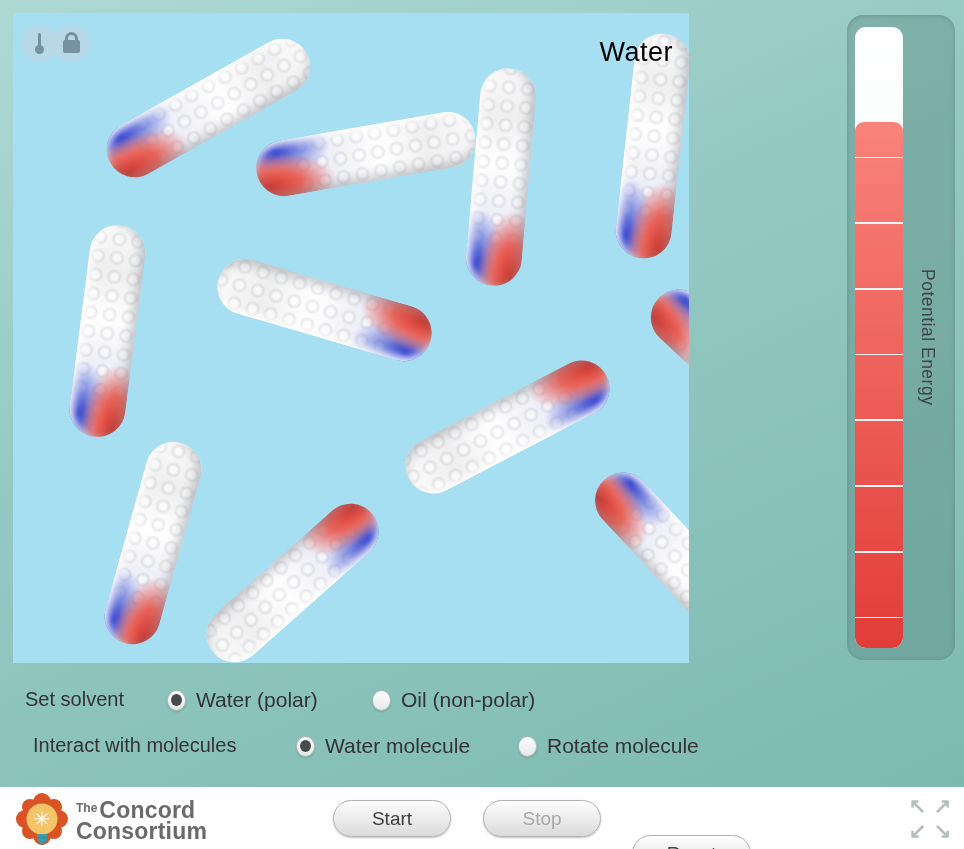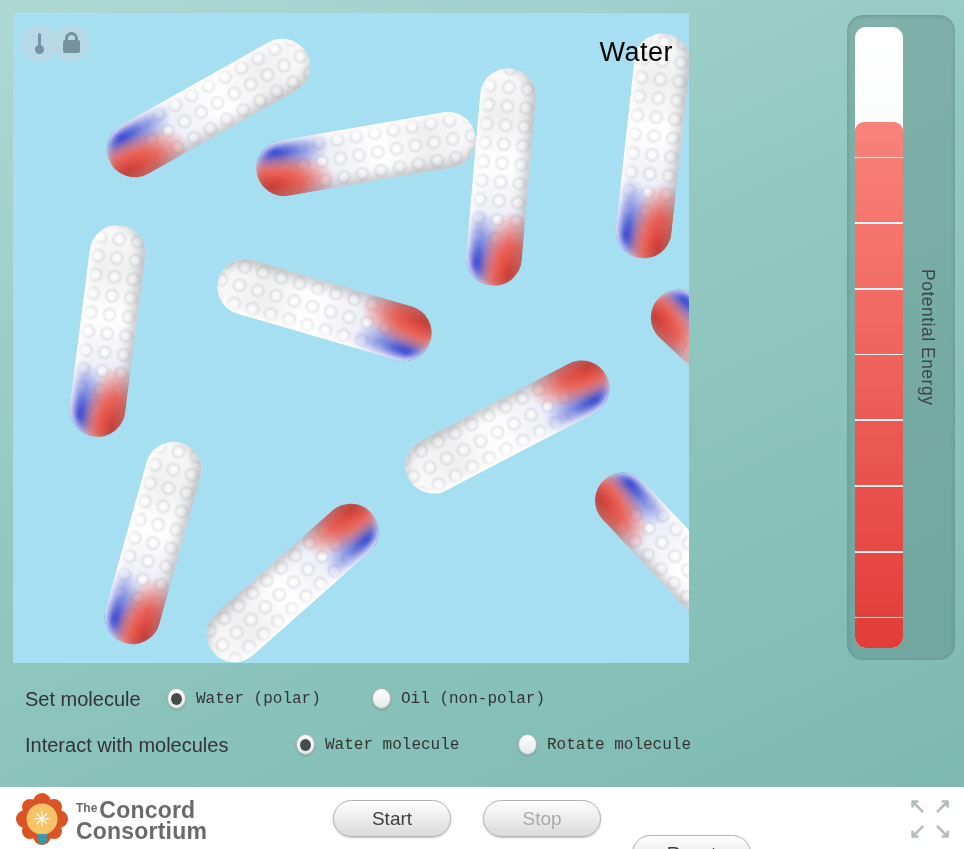--- a/index.html
+++ b/index.html
@@ -80,21 +80,21 @@
   .radio-opt { position:absolute; display:flex; align-items:center; gap:10px; cursor:pointer; }
   .radio {
     width:19px; height:21px; border-radius:50%;
     background:linear-gradient(#ffffff,#e4e9e8);
     border:1px solid rgba(140,155,152,0.65);
     box-shadow:0 1px 2px rgba(0,0,0,0.18);
     display:flex; align-items:center; justify-content:center;
   }
   .radio .dot { display:none; width:11px; height:12px; border-radius:50%; background:#464b4b; }
   .radio.selected .dot { display:block; }
-  .radio-text { font-size:16px; color:#333;font-family:Liberation Mono, monospace; }
+  .radio-text { font-size:21px; color:#333; }
 
   
   #footer { position:absolute; left:0; top:787px; width:964px; height:62px; background:#ffffff; }
   #logo { position:absolute; left:14px; top:793px; width:220px; height:56px; display:flex; align-items:center; gap:6px; cursor:pointer; }
   #logo-text { color:#6a6a6a; line-height:18px; white-space:nowrap; }
   #logo-text .small { font-size:12px; font-weight:bold; vertical-align:6px; margin-right:2px; }
   #logo-text .big { font-size:23px; font-weight:bold; letter-spacing:0.2px; }
   .btn {
     position:absolute; top:800px; height:37px; border-radius:19px;
     background:linear-gradient(#fefefe,#dadada);
@@ -146,33 +146,33 @@
     <div id="water-label">Water</div>
   </div>
 
   <div id="gauge">
     <div id="gauge-bar">
       <div id="gauge-fill" style="height: 84.7%; background: linear-gradient(rgb(249, 131, 122), rgb(226, 60, 56));"></div>
     </div>
     <div id="gauge-label">Potential Energy</div>
   </div>
 
-  <span class="ctrl-label" style="left:25px; top:688px;">Set molecule</span>
+  <span class="ctrl-label" style="left:25px; top:688px;">Set solvent</span>
   <label class="radio-opt" style="left:167px; top:688px;">
     <span class="radio selected">
         <span class="dot"></span>
       </span>
     <span class="radio-text">Water (polar)</span>
   </label>
   <label class="radio-opt" style="left:372px; top:688px;">
     <span class="radio"></span>
     <span class="radio-text">Oil (non-polar)</span>
   </label>
 
-  <span class="ctrl-label" style="left:25px; top:734px;">Interact with molecules</span>
+  <span class="ctrl-label" style="left:33px; top:734px;">Interact with molecules</span>
   <label class="radio-opt" style="left:296px; top:734px;">
     <span class="radio selected">
         <span class="dot"></span>
       </span>
     <span class="radio-text">Water molecule</span>
   </label>
   <label class="radio-opt" style="left:518px; top:734px;">
     <span class="radio"></span>
     <span class="radio-text">Rotate molecule</span>
   </label>

